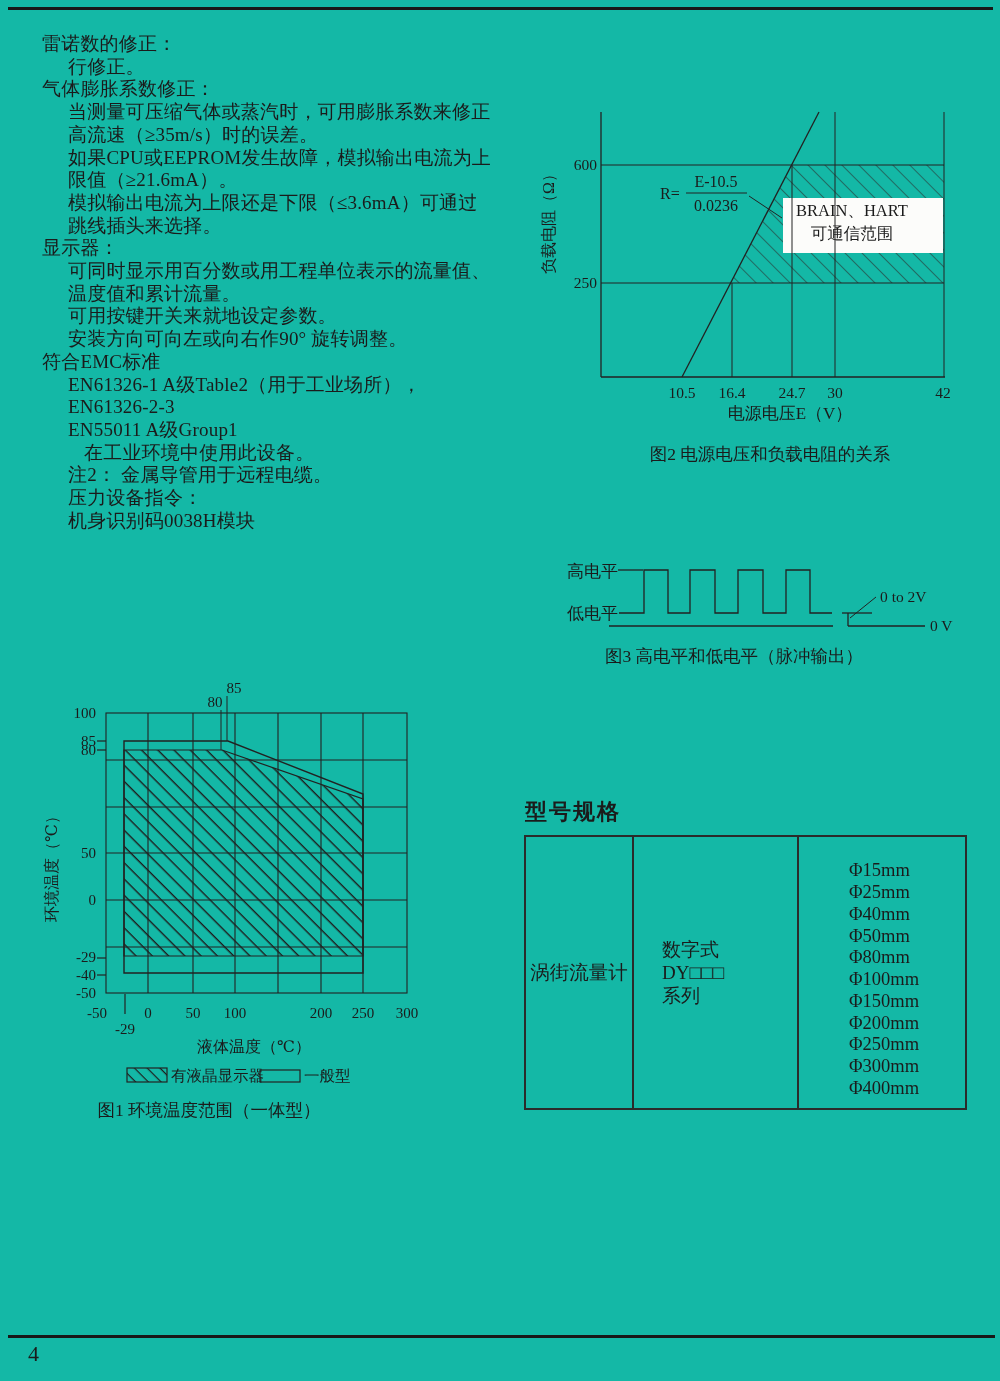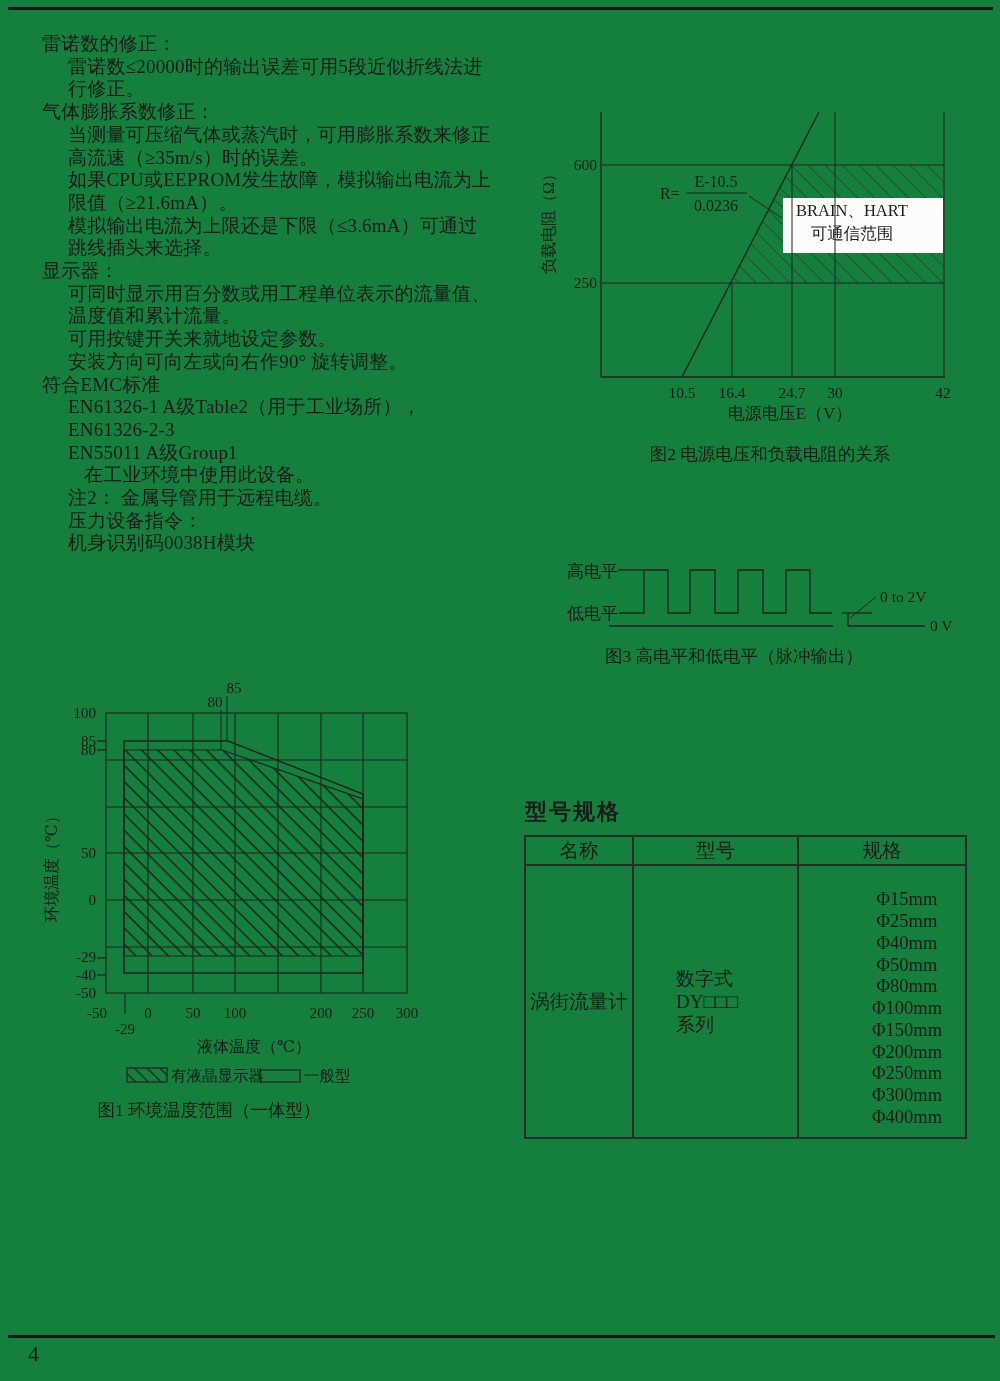--- a/index.html
+++ b/index.html
@@ -1,19 +1,19 @@
 <!DOCTYPE html>
 <html><head>
 <meta charset="utf-8">
 <style>
   html,body{margin:0;padding:0;}
   body{background:#e8e8e8;}
   .page{
     position:relative; width:1000px; height:1381px; margin:0 auto;
-    background:#15803d; color:#1b1b1b; overflow:hidden;
+    background:#14b8a6; color:#1b1b1b; overflow:hidden;
     font-family:"Liberation Serif","DejaVu Serif",serif;
   }
   .rule{position:absolute; background:#181818;}
   .rule.top{left:8px; top:7px; width:985px; height:3px;}
   .rule.bottom{left:8px; top:1335px; width:987px; height:3px;}
   .page-num{position:absolute; left:28px; top:1341px; font-size:22px;}
   .left-col{position:absolute; left:42px; top:33px; width:480px;}
   .tline{font-size:19px; line-height:22.7px; white-space:nowrap; letter-spacing:0.2px;}
   .ind0{margin-left:0;}
   .ind1{margin-left:26px;}
@@ -23,36 +23,35 @@
   .fig3{position:absolute; left:540px; top:550px;}
   .fig1{position:absolute; left:30px; top:670px;}
   .spec-section{position:absolute; left:524px; top:797px; width:442px;}
   .spec-title{font-size:22px; font-weight:700; letter-spacing:2px; margin:0 0 8px 1px;}
   table.spec{border-collapse:collapse; table-layout:fixed; width:441px;}
   table.spec td{border:2px solid #2b2b2b; vertical-align:middle; padding:0;}
   td.h{height:27px; text-align:center; font-size:19.5px;}
   td.c-name{width:106px; text-align:center; font-size:19.5px; height:271px;}
   td.c-model{width:163px;}
   td.c-spec{width:166px; vertical-align:top;}
-  .model-line{font-size:19px; line-height:23px; padding-left:42px; white-space:nowrap;}
-  .spec-list{padding:15px 0 0 50px;text-align:center;}
+  .model-line{font-size:19px; line-height:23px; padding-left:28px; white-space:nowrap;}
+  .spec-list{padding:15px 0 0 50px;}
   .spec-line{font-size:18.5px; line-height:21.8px; white-space:nowrap;}
 </style>
 </head>
 <body>
 
 <div class="page">
 
   <div class="rule top"></div>
 
   <div class="left-col">
 
       <div class="tline ind0">雷诺数的修正：</div>
 
-      <div class="tline ind1">雷诺数≤20000时的输出误差可用5段近似折线法进</div>
 
       <div class="tline ind1">行修正。</div>
 
       <div class="tline ind0">气体膨胀系数修正：</div>
 
       <div class="tline ind1">当测量可压缩气体或蒸汽时，可用膨胀系数来修正</div>
 
       <div class="tline ind1">高流速（≥35m/s）时的误差。</div>
 
 
@@ -224,25 +223,20 @@
       <rect x="230" y="400" width="40" height="12" fill="none" stroke="#222" stroke-width="1.2"></rect>
       <text x="274" y="411" font-size="15.5">一般型</text>
     </g>
     <text x="179" y="446" font-size="17.5" text-anchor="middle">图1 环境温度范围（一体型）</text>
   </svg>
 
   <div class="spec-section">
     <div class="spec-title">型号规格</div>
     <table class="spec">
       <tbody>
-          <tr>
-        <td class="h c-name" style="height:27px;">名称</td>
-        <td class="h c-model">型号</td>
-        <td class="h c-spec" style="vertical-align:middle;">规格</td>
-      </tr>
       <tr>
         <td class="c-name">涡街流量计</td>
         <td class="c-model">
 
             <div class="model-line">数字式</div>
 
             <div class="model-line">DY□□□</div>
 
             <div class="model-line">系列</div>
           </td>

